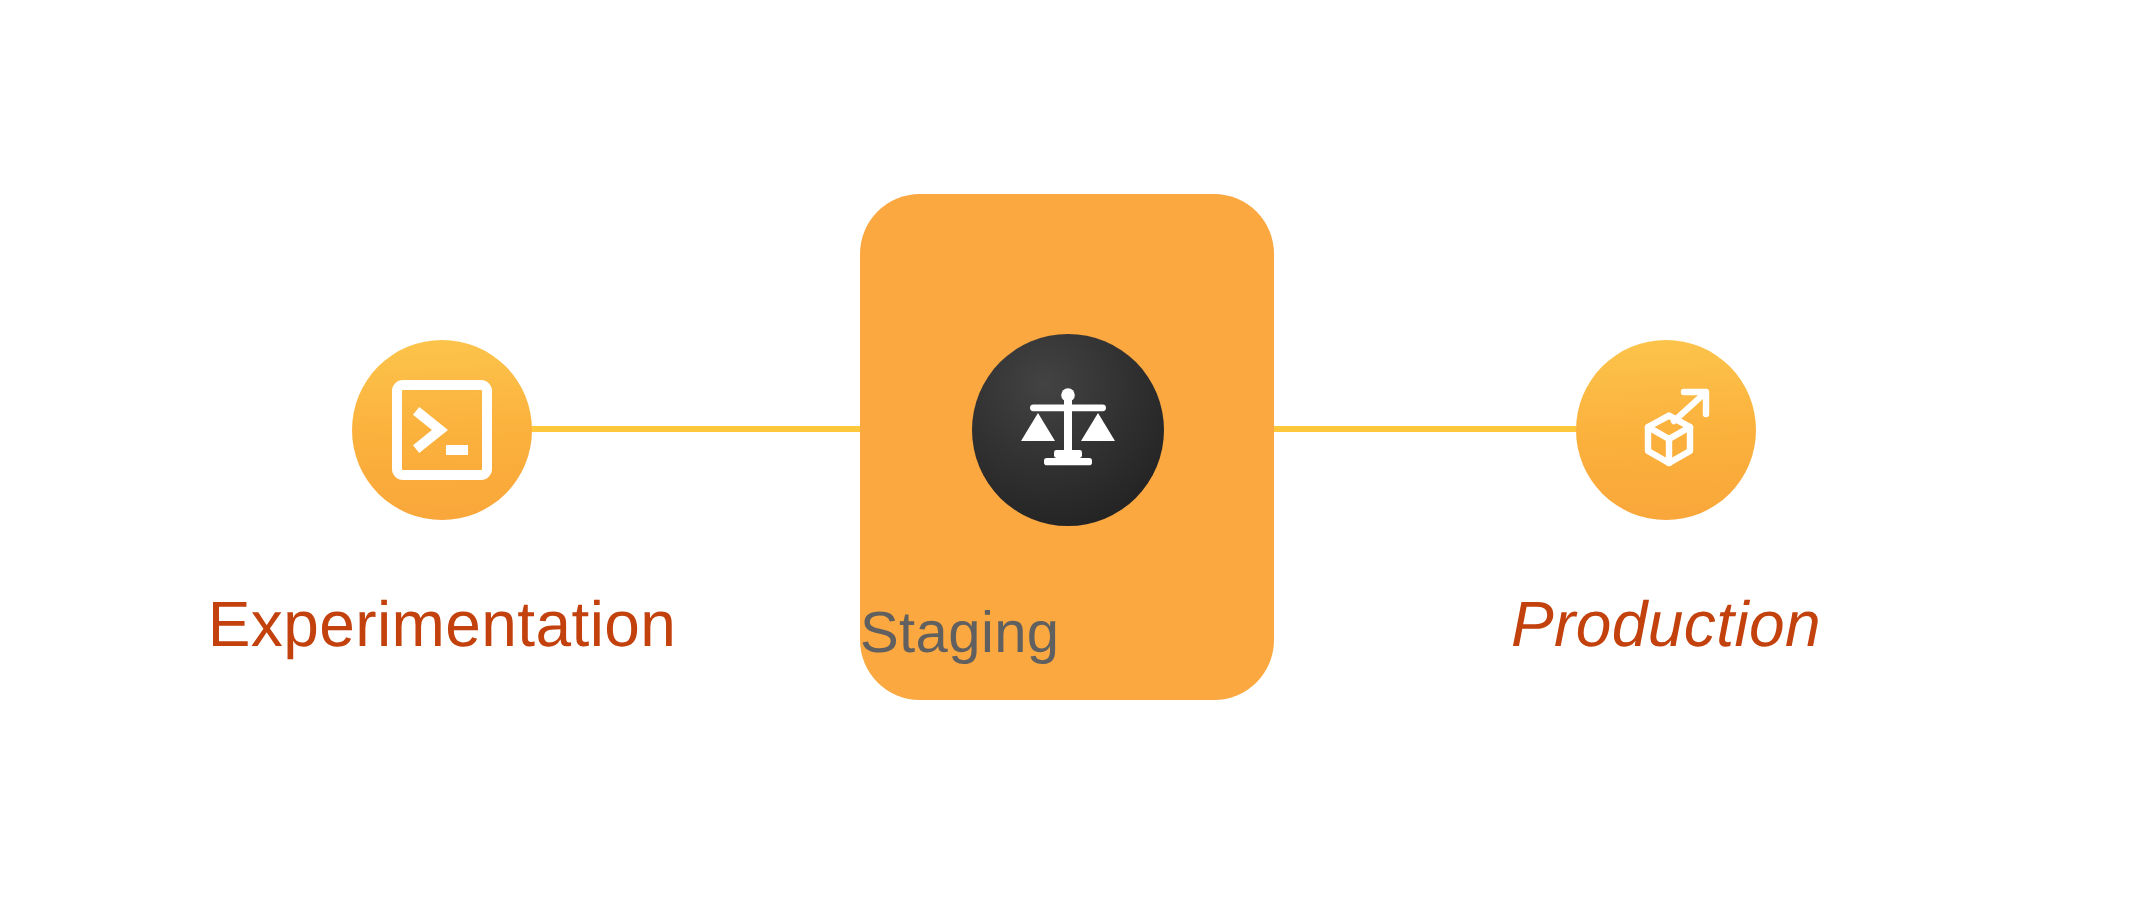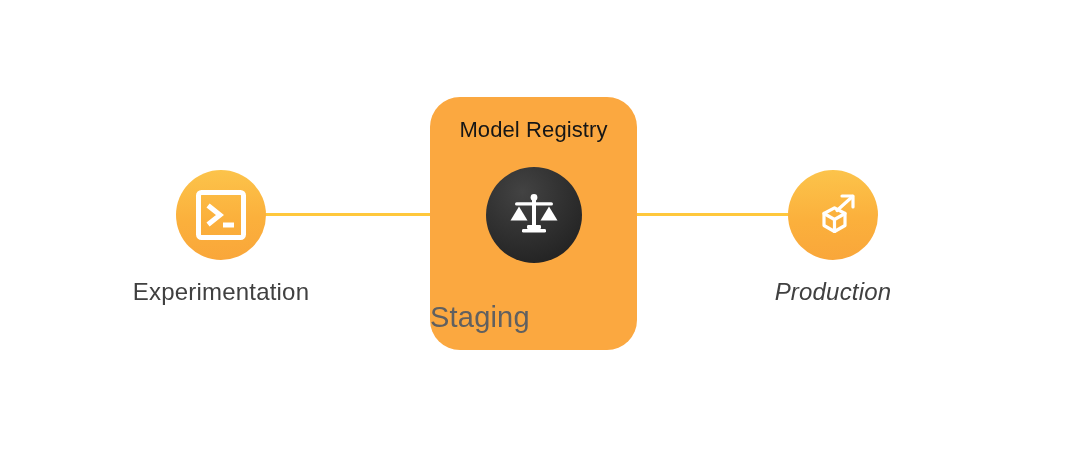--- a/index.html
+++ b/index.html
@@ -99,25 +99,25 @@
     border-radius: 50%;
     background: linear-gradient(178deg, #FCC44B 0%, #FBB03C 55%, #F9A63A 100%);
     display: flex;
     align-items: center;
     justify-content: center;
   }
   .stage-circle svg { display: block; }
 
   .stage-caption {
     position: absolute;
-    top: 108px;
+    top: 124px;
     left: 50%;
     transform: translateX(-50%);
-    font-size: 24px;
-    color: #404040;
+    font-size: 32px;
+    color: #c2410c;
     white-space: nowrap;
     letter-spacing: 0.2px;
   }
 </style>
 </head>
 <body>
 
 <div id="pipeline-diagram">
 
   <div class="connector" id="connector-left"></div>
@@ -131,21 +131,20 @@
           <rect x="3.5" y="3.5" width="45" height="45" rx="3" ry="3" fill="none" stroke="#ffffff" stroke-width="5"></rect>
           <polyline points="15,18 25,26 15,34" fill="none" stroke="#ffffff" stroke-width="5" stroke-linecap="square" stroke-linejoin="miter"></polyline>
           <line x1="28" y1="36" x2="39" y2="36" stroke="#ffffff" stroke-width="5" stroke-linecap="butt"></line>
         </svg>
       </span>
     </div>
     <div class="stage-caption">Experimentation</div>
   </div>
 
   <div id="staging-panel">
-    <div id="model-registry-title">Model Registry</div>
 
     <div id="registry-badge">
       <span>
         <svg width="52" height="52" viewBox="0 0 52 52" aria-hidden="true">
           <g fill="#ffffff">
 
             <rect x="24" y="9" width="4" height="32"></rect>
 
             <circle cx="26" cy="8.5" r="3.4"></circle>
 

